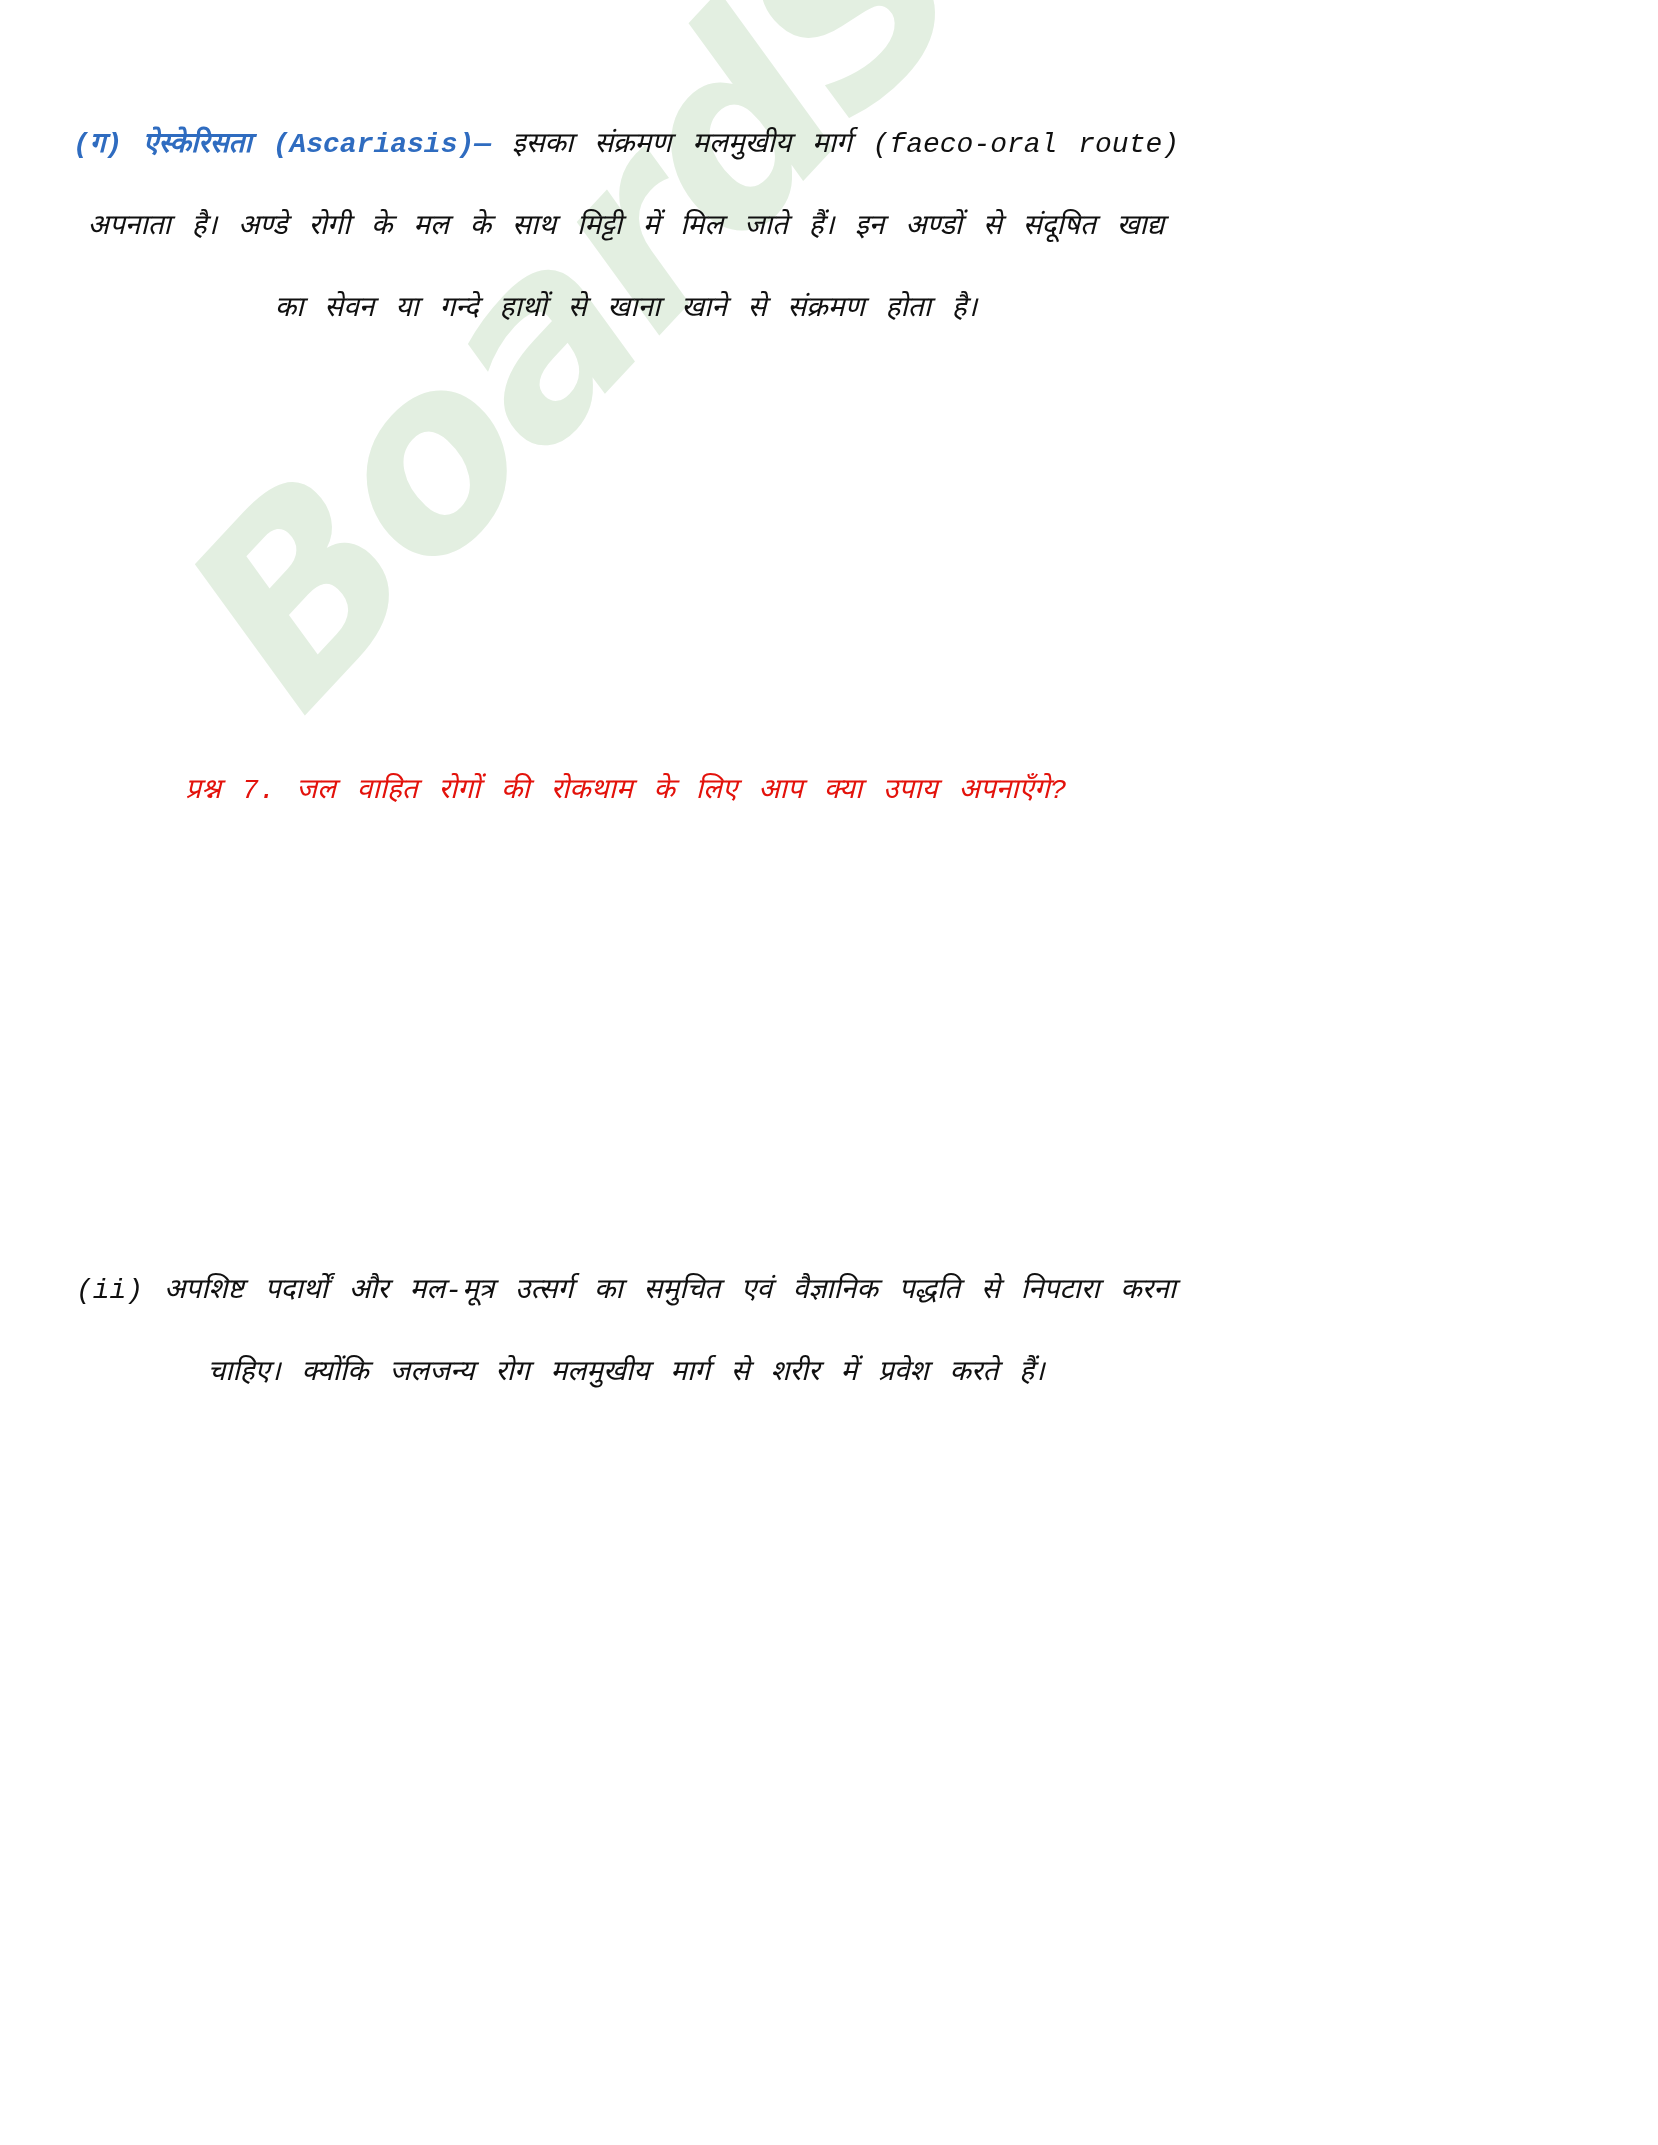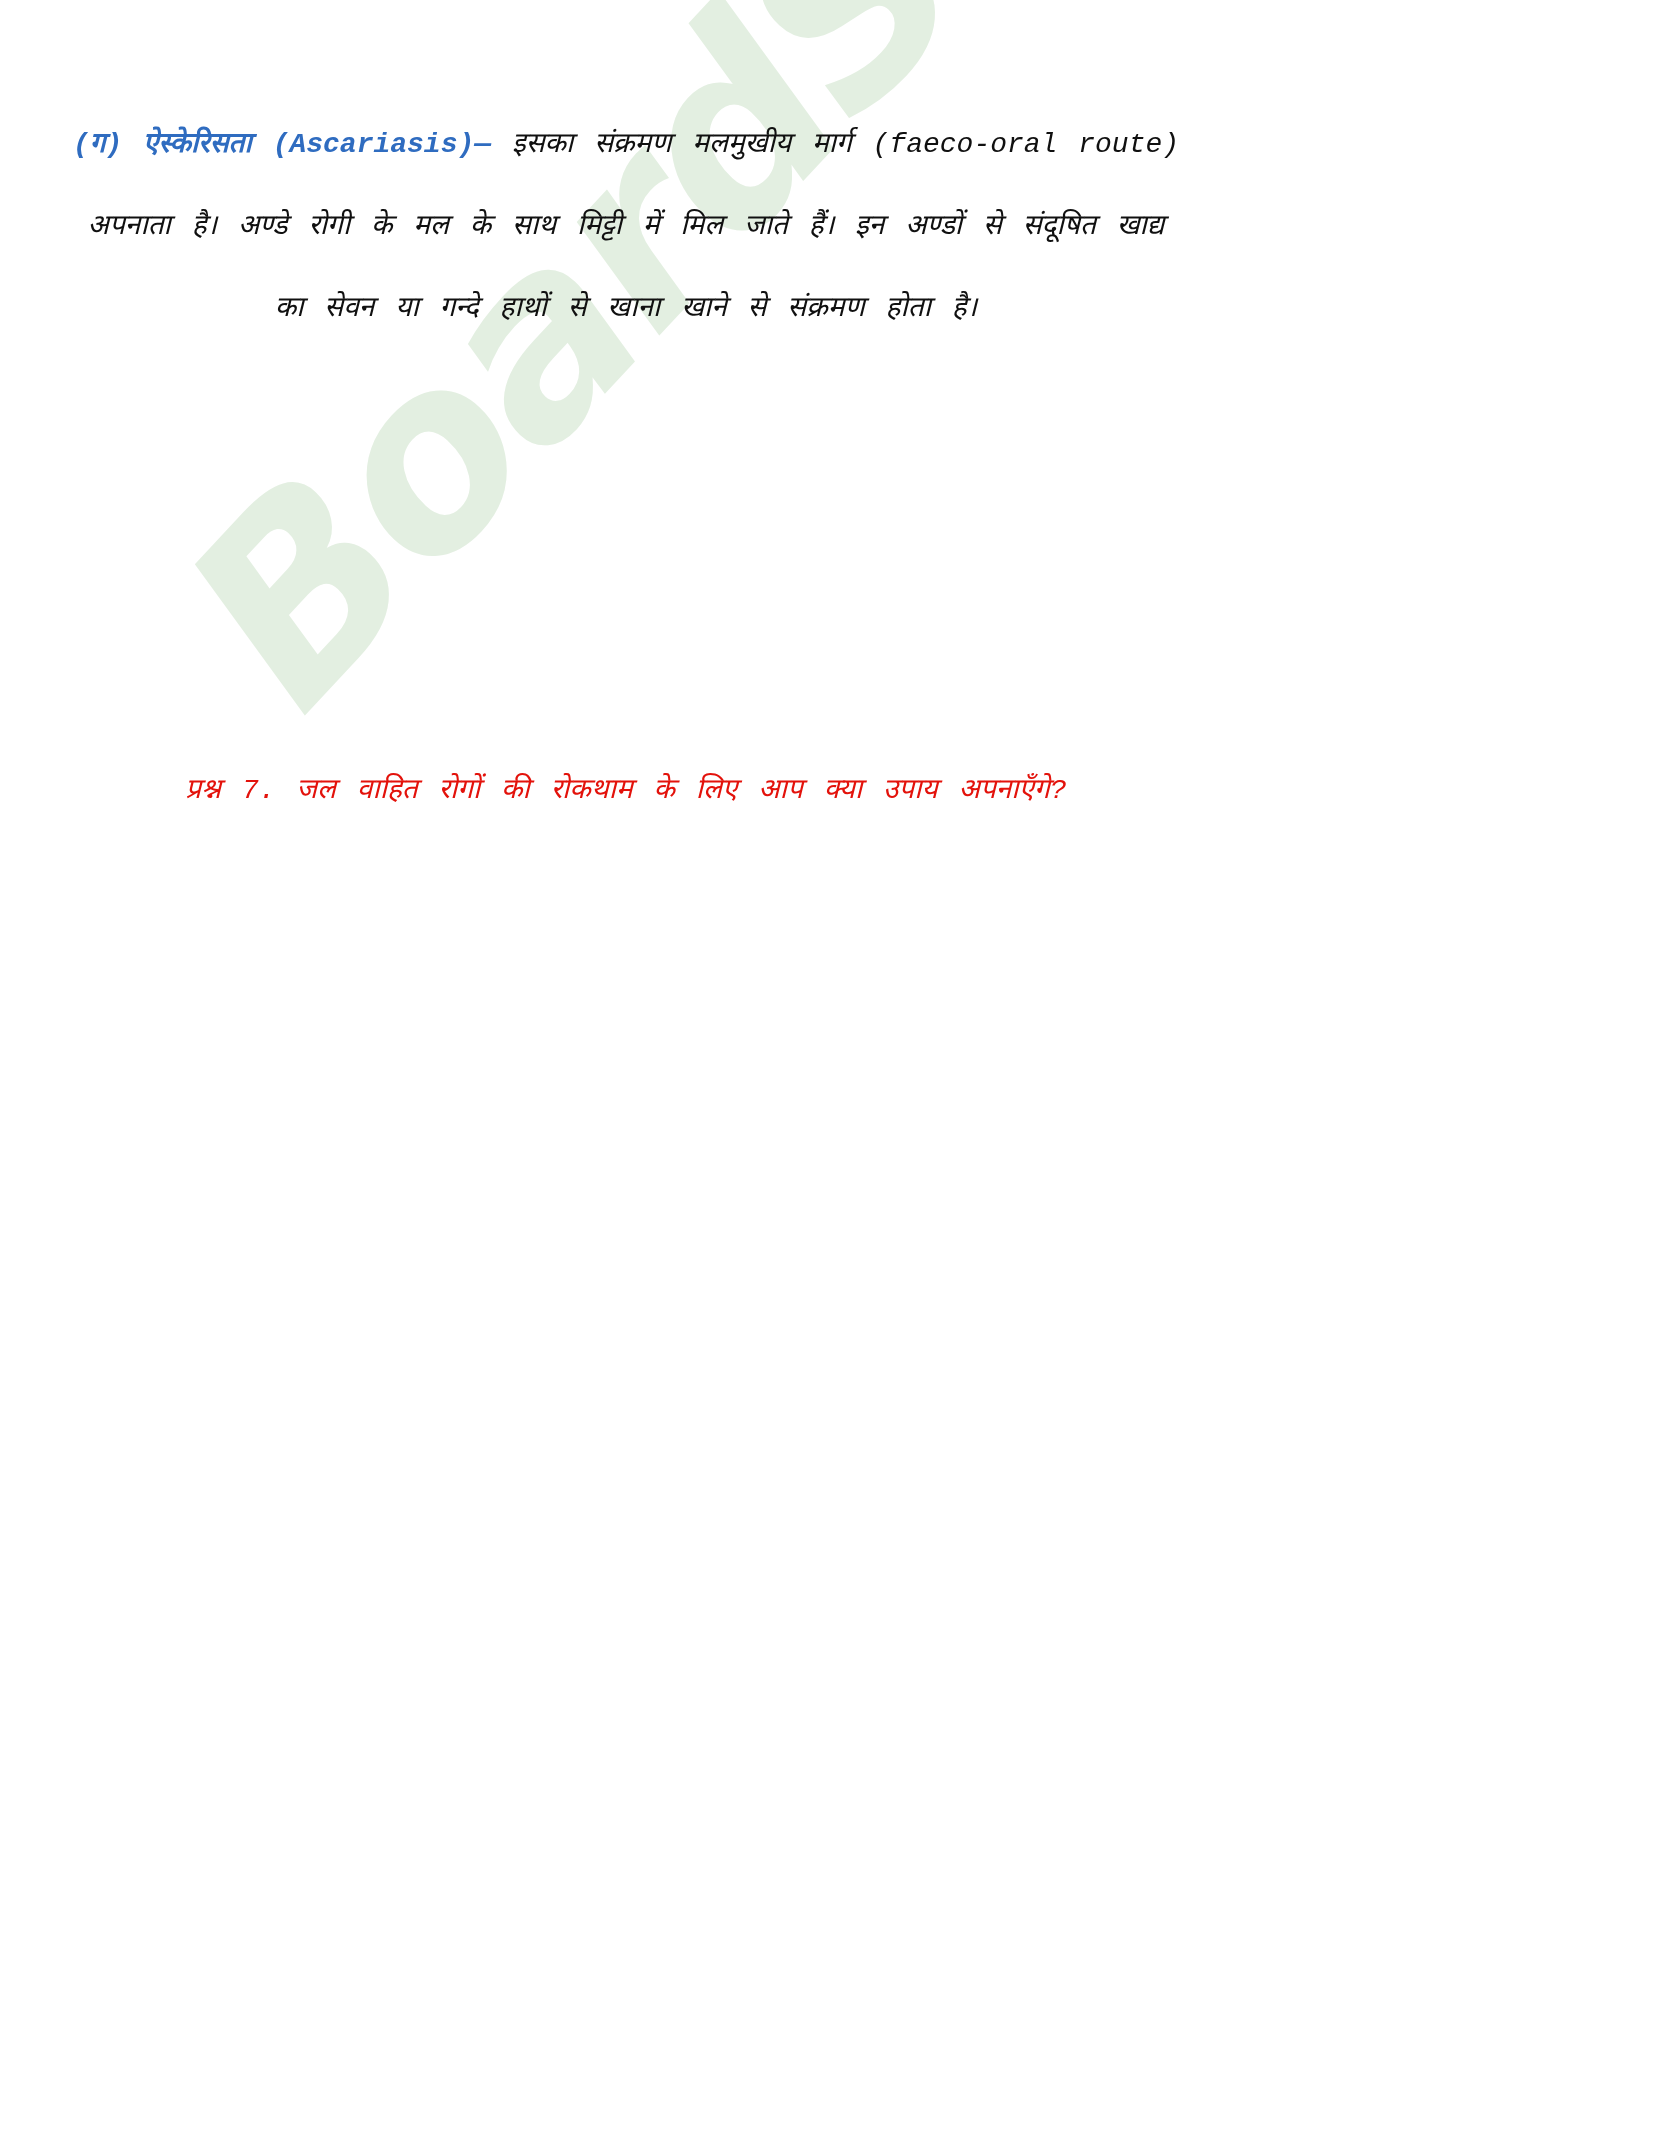--- a/index.html
+++ b/index.html
@@ -116,15 +116,18 @@
       <p class="para" style="color: rgb(16, 16, 16);"><span class="lead-blue" style="color: rgb(47, 108, 192);"><span>(ग) ऐस्केरिसता (Ascariasis)</span><span class="dash">—</span></span><span> इसका संक्रमण मलमुखीय मार्ग (faeco-oral route) अपनाता है। अण्डे रोगी के मल के साथ मिट्टी में मिल जाते हैं। इन अण्डों से संदूषित खाद्य का सेवन या गन्दे हाथों से खाना खाने से संक्रमण होता है।</span></p>
     </div>
 
 
     <div class="block" id="blk-question" style="top: 750px;">
       <p class="para q-red" style="color: rgb(227, 18, 11);">प्रश्न 7. जल वाहित रोगों की रोकथाम के लिए आप क्या उपाय अपनाएँगे?</p>
     </div>
 
 
 
+    <div class="block" id="blk-point-2" style="top: 1250px;">
+      <p class="para" style="color: rgb(16, 16, 16);"><span>(ii)</span><span> अपशिष्ट पदार्थों और मल-मूत्र उत्सर्ग का समुचित एवं वैज्ञानिक पद्धति से निपटारा करना चाहिए। क्योंकि जलजन्य रोग मलमुखीय मार्ग से शरीर में प्रवेश करते हैं।</span></p>
+    </div>
 
   </div>
 </div>
 
 </body></html>

